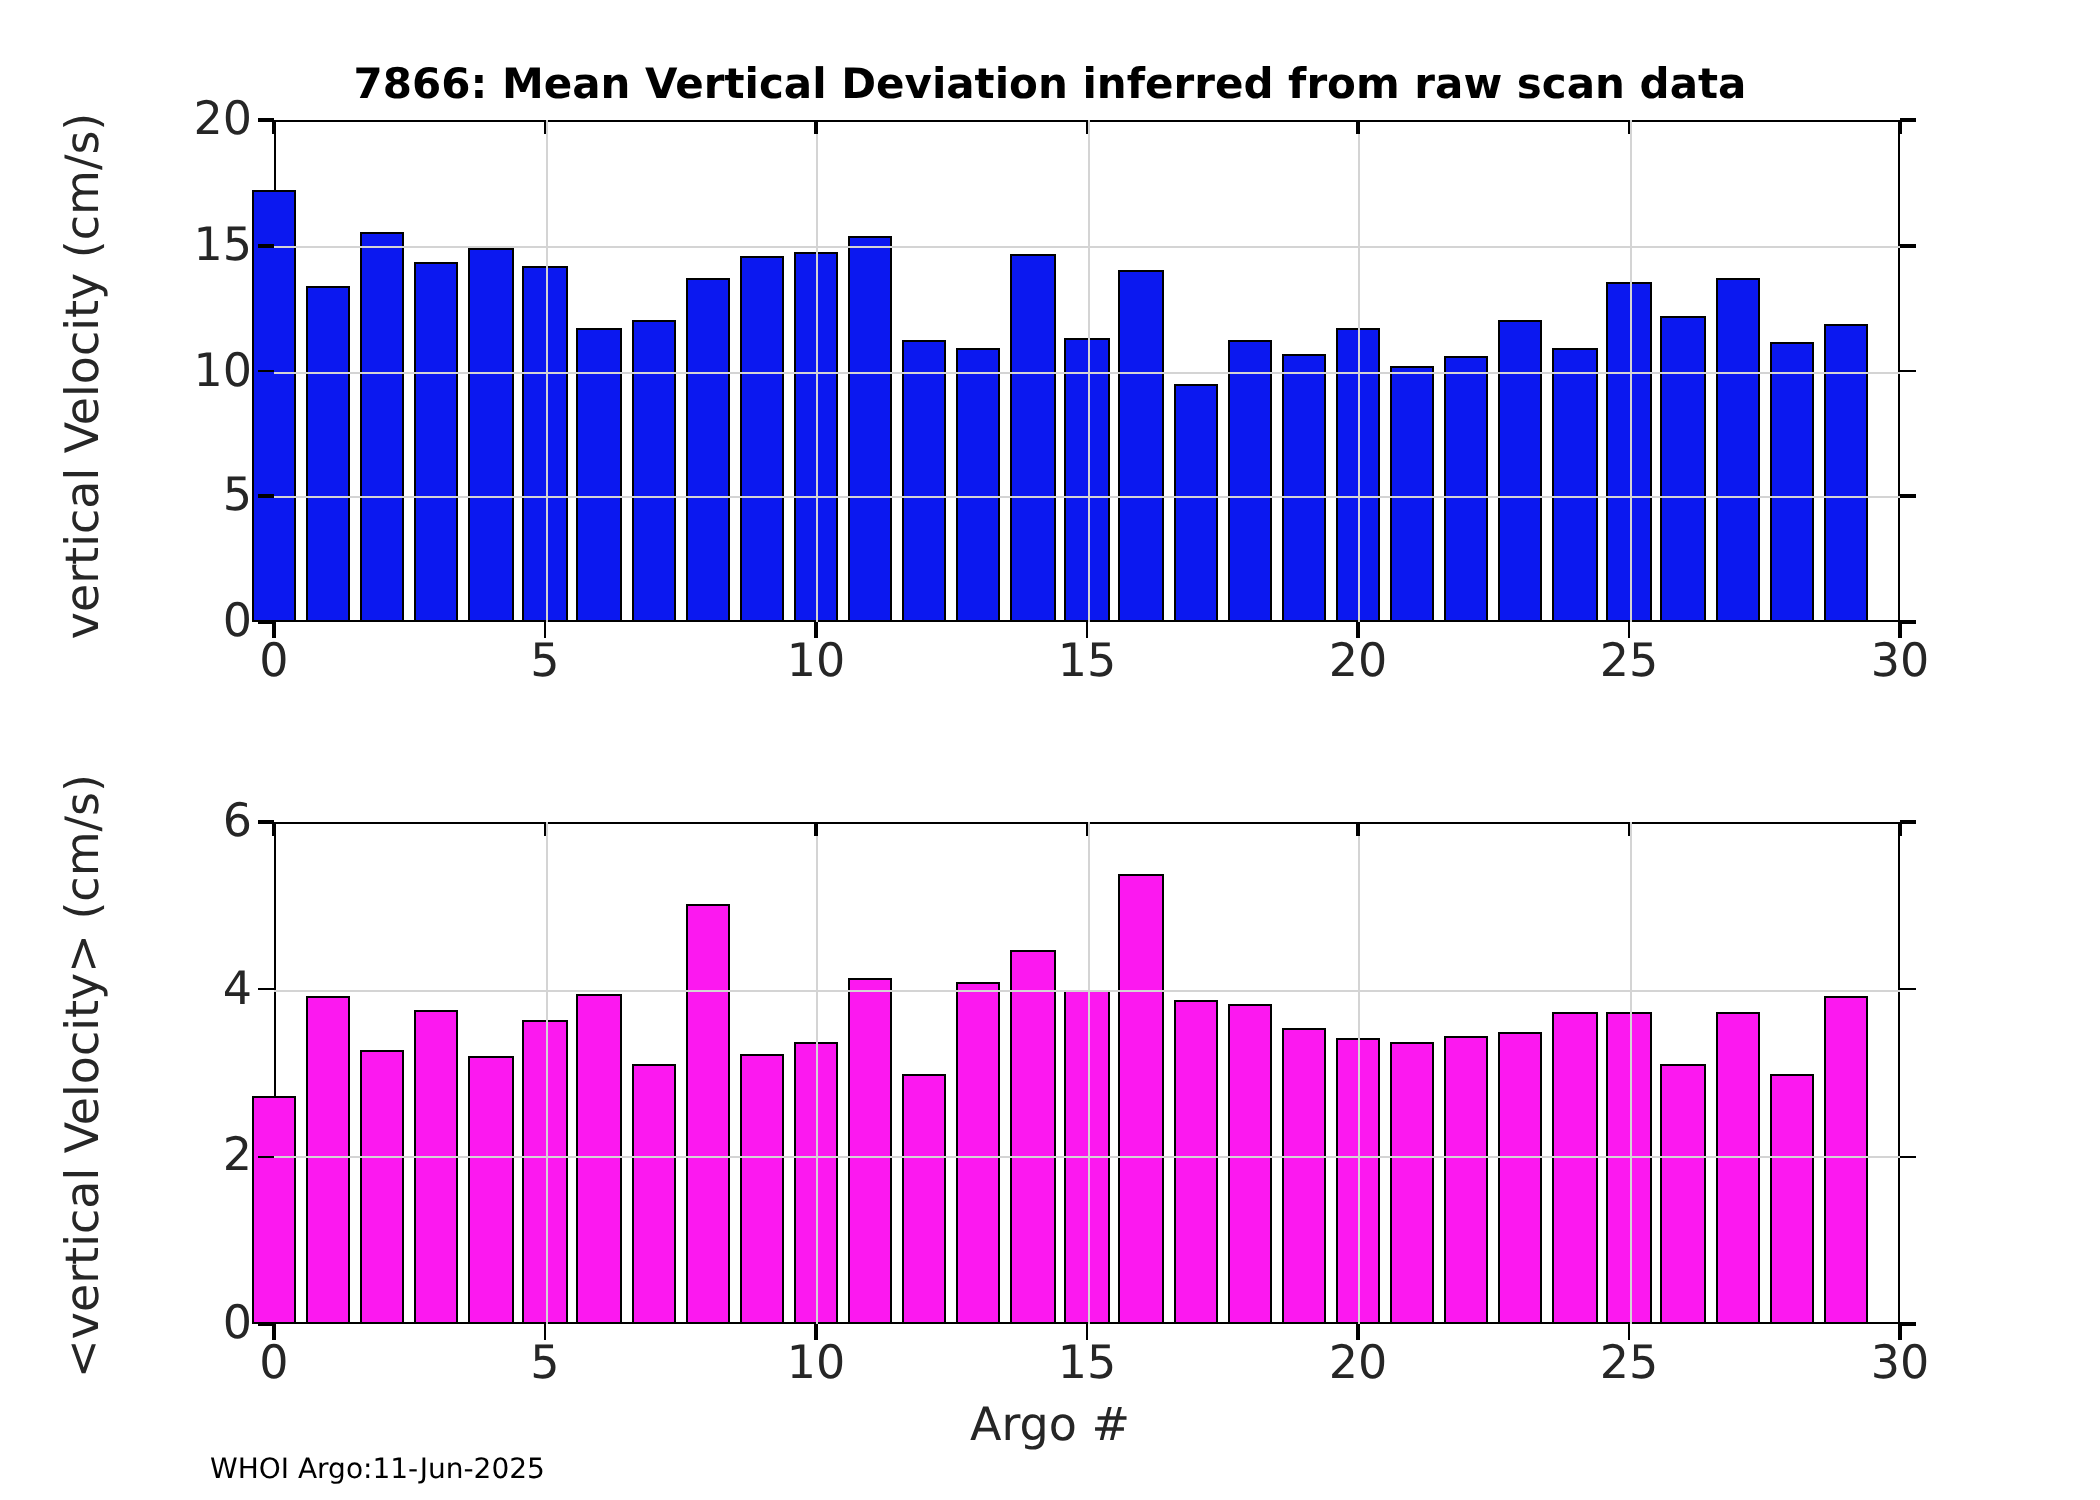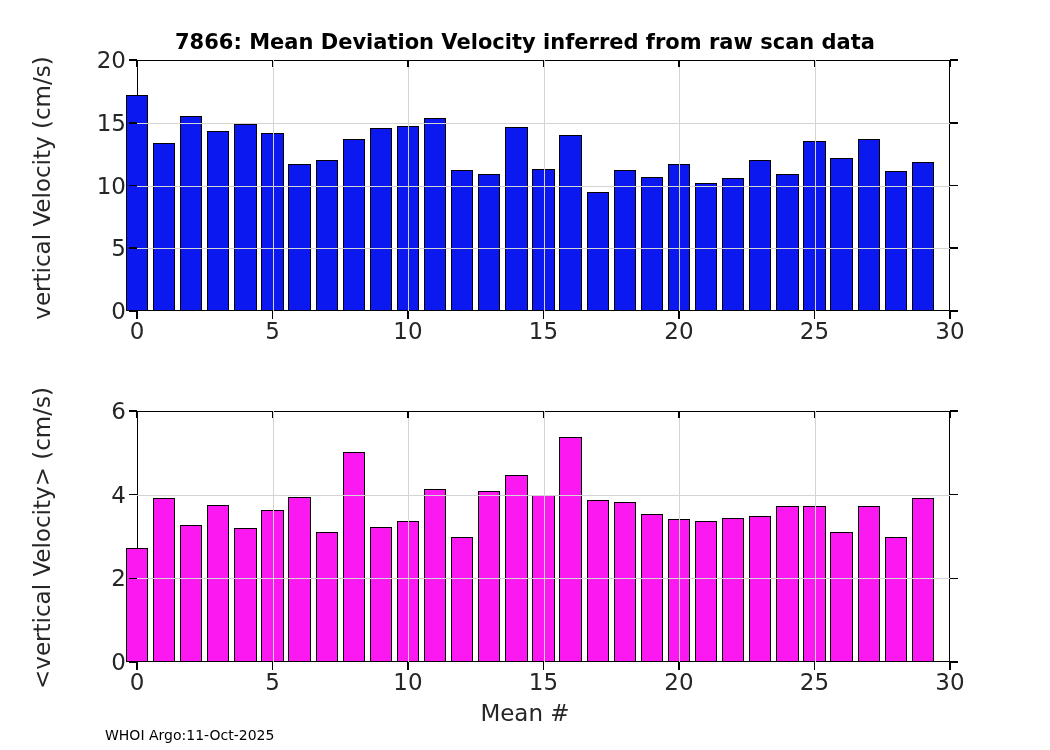--- a/index.html
+++ b/index.html
@@ -67,21 +67,21 @@
   #footer{
     position:absolute;left:105px;top:727px;
     font-size:14px;color:#000;white-space:nowrap;
   }
 </style>
 </head>
 <body>
 
 <div class="figure">
 
-  <div class="title" id="title-top">7866: Mean Deviation Velocity inferred from raw scan data</div>
+  <div class="title" id="title-top">7866: Mean Vertical Deviation inferred from raw scan data</div>
 
   <div class="ytitle" id="ytitle-top">vertical Velocity (cm/s)</div>
 
   <div class="panel" id="panel-top">
     <div class="plotbox"></div>
     <div class="bars" id="bars-top">
         <div class="bar blue" title="Cycle 0: 17.2" style="left: -11.111px; width: 22.222px; height: 215.86px;"></div>
         <div class="bar blue" title="Cycle 1: 13.35" style="left: 15.989px; width: 22.222px; height: 167.542px;"></div>
         <div class="bar blue" title="Cycle 2: 15.5" style="left: 43.089px; width: 22.222px; height: 194.525px;"></div>
         <div class="bar blue" title="Cycle 3: 14.35" style="left: 70.189px; width: 22.222px; height: 180.093px;"></div>
@@ -230,16 +230,16 @@
       <div class="xlabel-tick" style="left: 542px;">20</div>
       <div class="gridline-v" style="left: 677.5px;"></div>
       <div class="tick-x" style="left: 676.7px;"></div>
       <div class="tick-x-top" style="left: 676.7px;"></div>
       <div class="xlabel-tick" style="left: 677.5px;">25</div>
       <div class="tick-x" style="left: 812.2px;"></div>
       <div class="tick-x-top" style="left: 812.2px;"></div>
       <div class="xlabel-tick" style="left: 813px;">30</div>
     </div>
 
-  <div id="xtitle">Mean #</div>
-  <div id="footer">WHOI Argo:11-Oct-2025</div>
+  <div id="xtitle">Argo #</div>
+  <div id="footer">WHOI Argo:11-Jun-2025</div>
 
 </div>
 
 </body></html>

